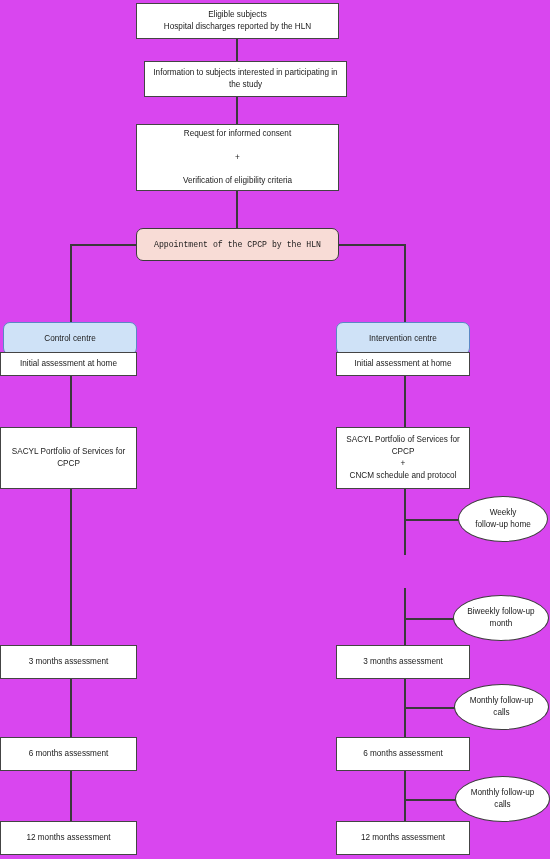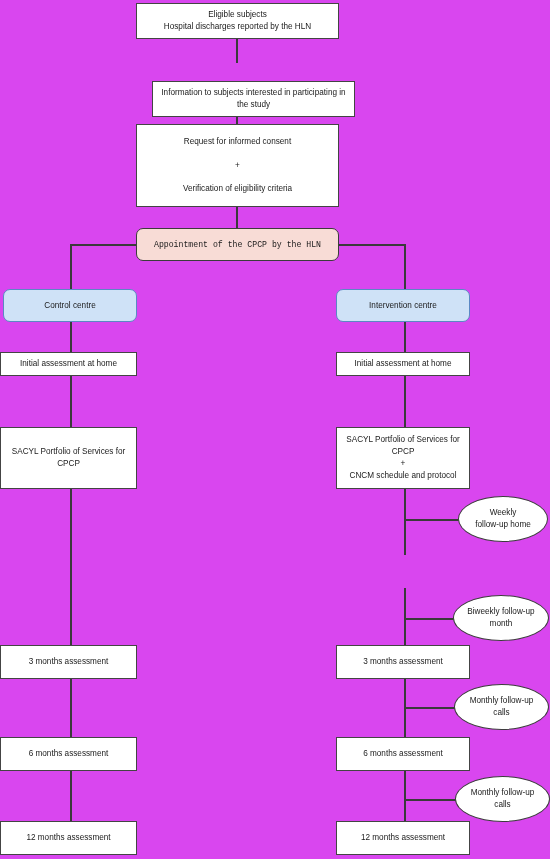--- a/index.html
+++ b/index.html
@@ -31,21 +31,21 @@
   }
   .box {
     border: 1px solid #444444;
     background: #ffffff;
   }
   .pill {
     border: 1px solid #3c3c3c;
     border-radius: 7px;
   }
   .pink { background: #f8dcd6; font-family: Liberation Mono, monospace; }
-  .blue { background: #cfe2f7; border-color: #5b88c4; }
+  .blue { background: #cfe2f7; border-color: #5b88c4; margin-top: 33px; }
   .ellipse {
     border: 1px solid #3c3c3c;
     background: #ffffff;
     border-radius: 50%;
   }
   .edge {
     position: absolute;
     background: #3a3a3a;
     z-index: 1;
   }
@@ -80,24 +80,24 @@
   <div class="edge v" style="left:404px; top:771px; height:51px;"></div>
 
   <div class="edge h" style="left:404px; top:519px; width:55px;"></div>
   <div class="edge h" style="left:404px; top:618px; width:50px;"></div>
   <div class="edge h" style="left:404px; top:707px; width:51px;"></div>
   <div class="edge h" style="left:404px; top:799px; width:52px;"></div>
 
   <div class="node box" style="left:136px; top:3px; width:203px; height:36px;">Eligible subjects
 Hospital discharges reported by the HLN</div>
 
-  <div class="node box" style="left:152px; top:61px; width:203px; height:36px;margin-top:20px;">Information to subjects interested in participating in
+  <div class="node box" style="left:144px; top:61px; width:203px; height:36px;">Information to subjects interested in participating in
 the study</div>
 
-  <div class="node box" style="left:136px; top:124px; width:203px; height:83px;">Request for informed consent
+  <div class="node box" style="left:136px; top:124px; width:203px; height:67px;">Request for informed consent
 
 +
 
 Verification of eligibility criteria</div>
 
   <div class="node pill pink" style="left:136px; top:228px; width:203px; height:33px;">Appointment of the CPCP by the HLN</div>
 
   <div class="node pill blue" style="left:3px; top:289px; width:134px; height:33px;">Control centre</div>
 
   <div class="node pill blue" style="left:336px; top:289px; width:134px; height:33px;">Intervention centre</div>

